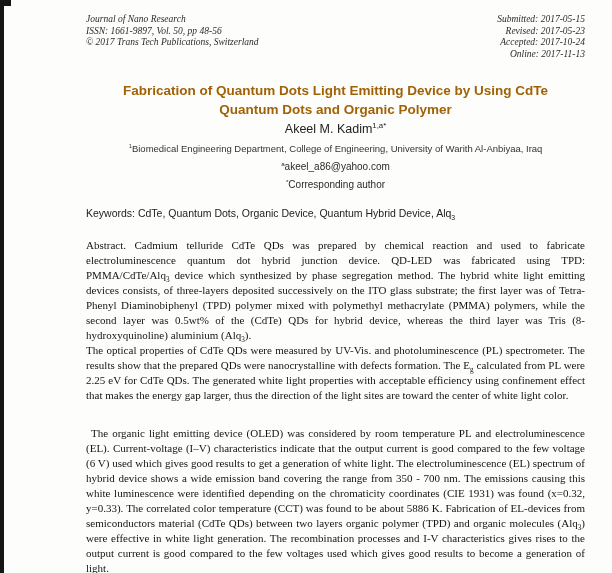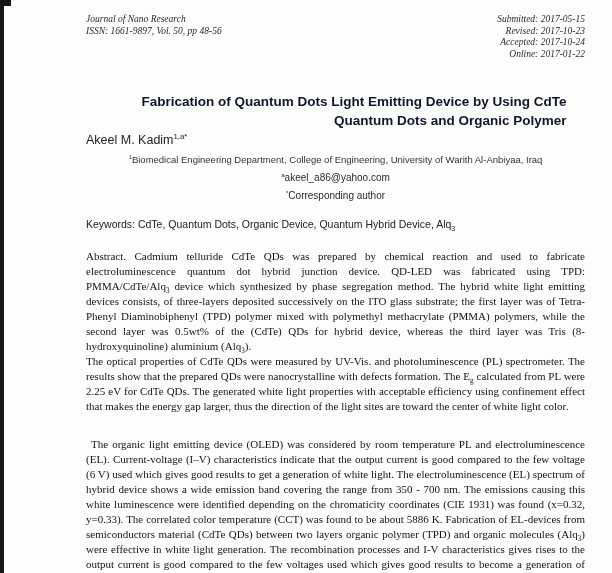--- a/index.html
+++ b/index.html
@@ -29,32 +29,32 @@
     display: flex;
     justify-content: space-between;
     font-style: italic;
     font-size: 9.5px;
     line-height: 11.5px;
     color: #2b2b2b;
   }
   .dates { text-align: right; }
 
   .title {
-    margin: 32px auto 0 auto;
+    margin: 21px auto 0 auto;
     max-width: 462px;
-    text-align: right;
+    text-align: center;
     font-family: "Liberation Sans", sans-serif;
     font-weight: bold;
     font-size: 13.5px;
     line-height: 19px;
-    color: #0f172a;
+    color: #a16207;
   }
   .author {
     margin-top: 3px;
-    text-align: left;
+    text-align: center;
     font-family: "Liberation Sans", sans-serif;
     font-size: 12.5px;
     color: #222;
   }
   .affiliation {
     margin-top: 7px;
     text-align: center;
     font-family: "Liberation Sans", sans-serif;
     font-size: 9.5px;
     color: #333;
@@ -91,26 +91,27 @@
 <div class="page">
   <div class="scan-edge"></div>
   <div class="scan-edge-nub"></div>
 
   <div class="content">
 
     <div class="header-row">
       <div class="journal-info">
         <div>Journal of Nano Research</div>
         <div>ISSN: 1661-9897, Vol. 50, pp 48-56</div>
+        <div>© 2017 Trans Tech Publications, Switzerland</div>
       </div>
       <div class="dates">
         <div>Submitted: 2017-05-15</div>
-        <div>Revised: 2017-10-23</div>
+        <div>Revised: 2017-05-23</div>
         <div>Accepted: 2017-10-24</div>
-        <div>Online: 2017-01-22</div>
+        <div>Online: 2017-11-13</div>
       </div>
     </div>
 
     <div class="title">Fabrication of Quantum Dots Light Emitting Device by Using CdTe Quantum Dots and Organic Polymer</div>
 
     <div class="author"><span>Akeel M. Kadim</span><sup>1,a*</sup></div>
 
     <div class="affiliation"><sup>1</sup><span>Biomedical Engineering Department, College of Engineering, University of Warith Al-Anbiyaa, Iraq</span></div>
 
     <div class="email"><sup>a</sup><span>akeel_a86@yahoo.com</span></div>

